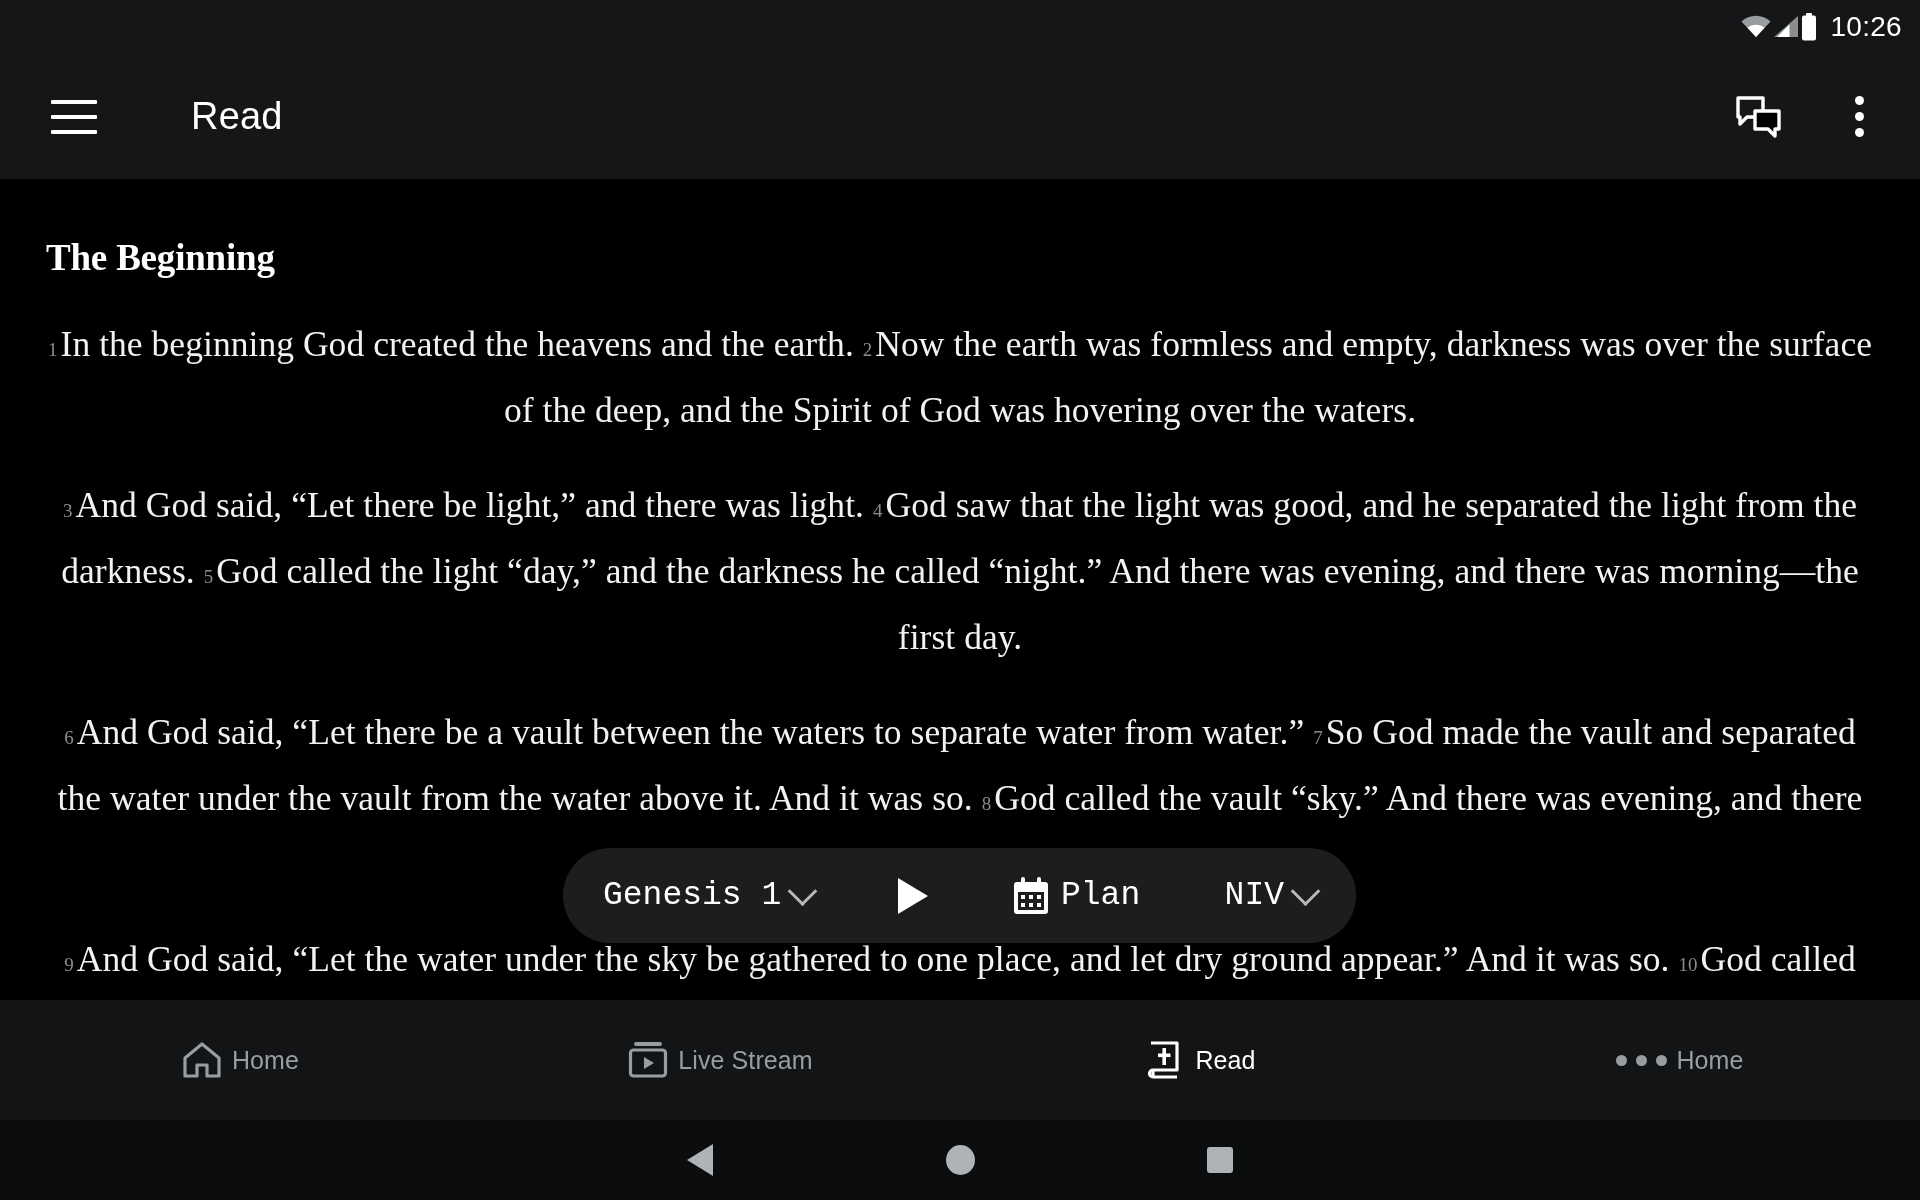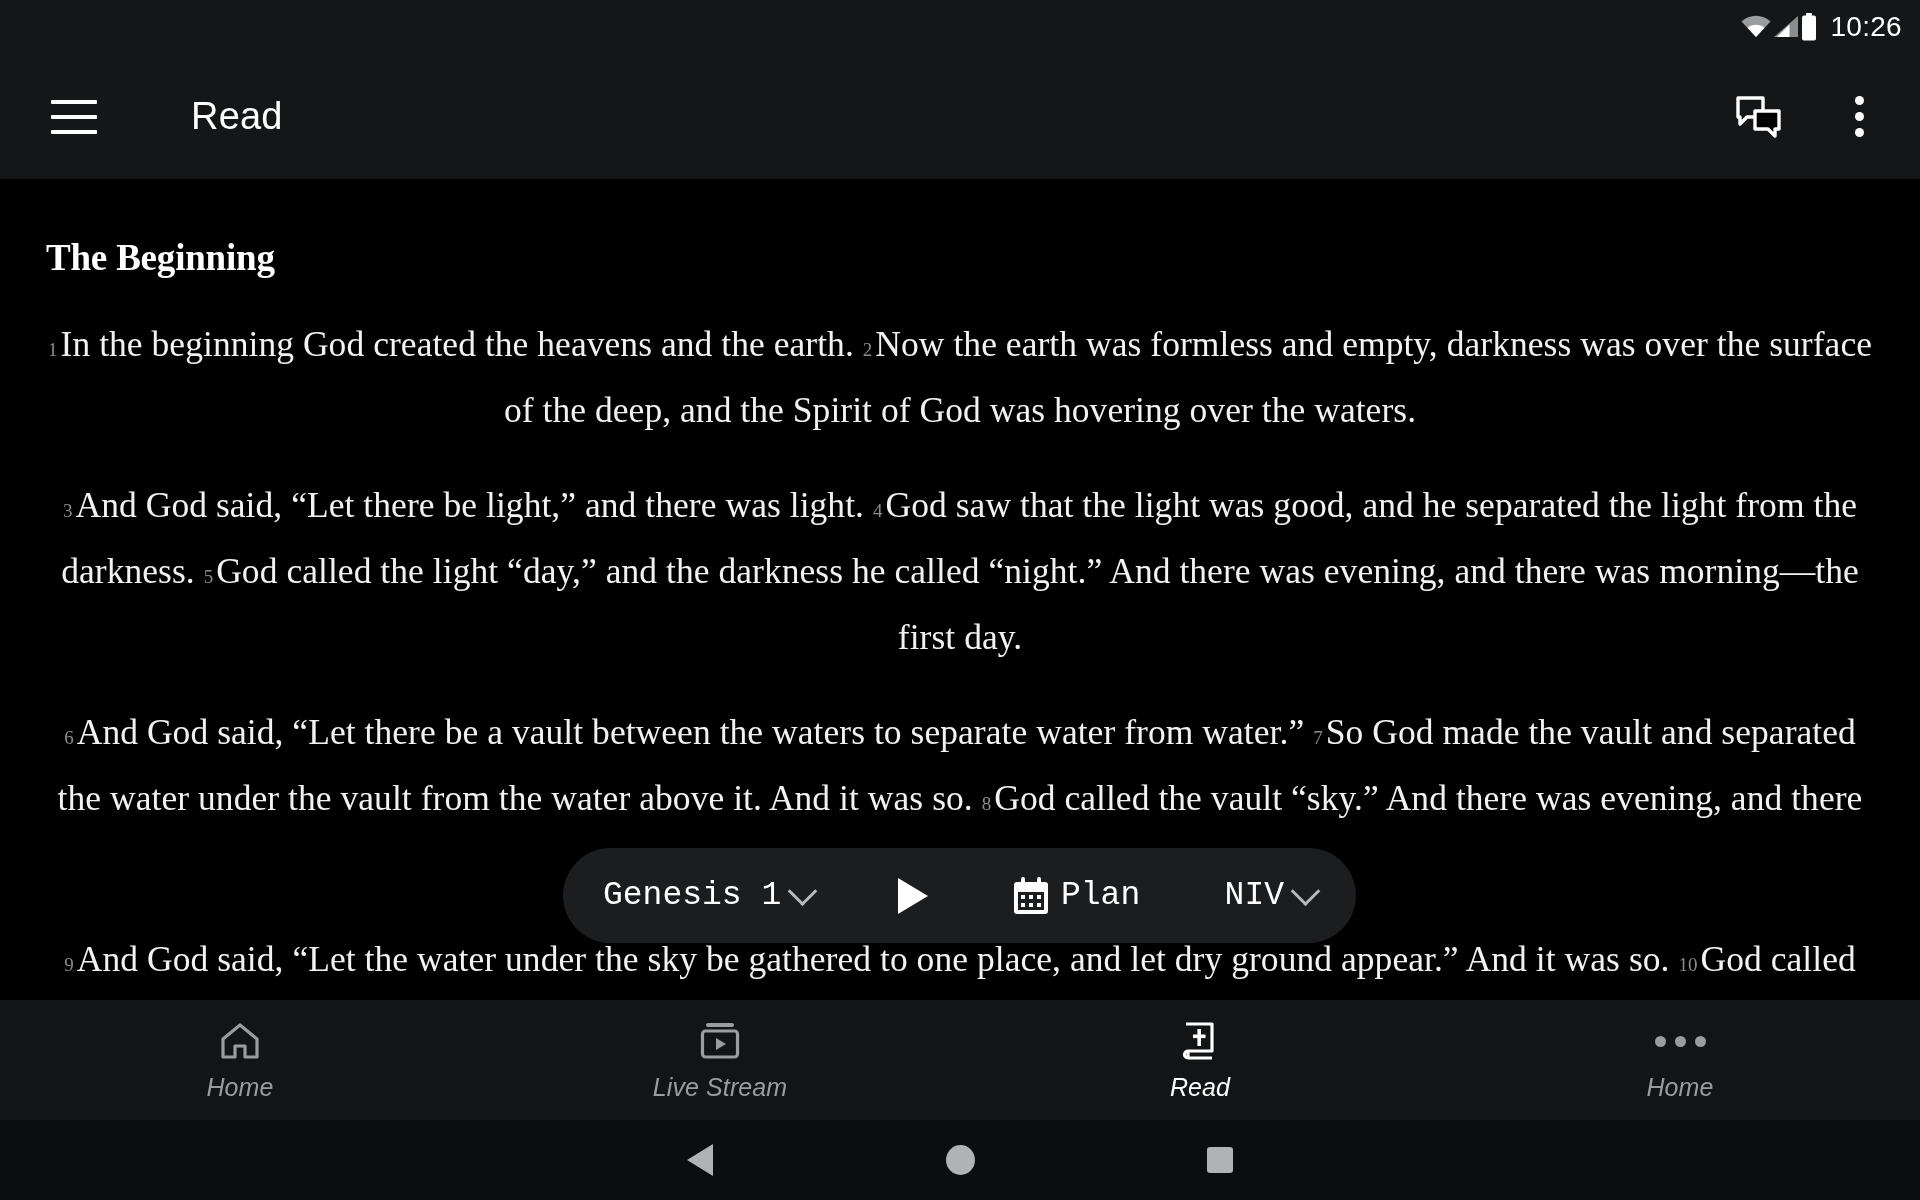--- a/index.html
+++ b/index.html
@@ -197,26 +197,25 @@
     left: 0; top: 1000px;
     width: 1920px;
     height: 120px;
     background: #121416;
     display: flex;
     align-items: center;
   }
   .nav-item {
     flex: 1;
     display: flex;
-    flex-direction: column;
+    flex-direction: row;
     align-items: center;
     justify-content: center;
     gap: 9px;
     cursor: pointer;
-    font-style: italic;
   }
   .nav-label {
     font-family: "Liberation Sans", sans-serif;
     font-size: 25px;
     color: #9a9da0;
     letter-spacing: 0.1px;
   }
   .nav-item.active .nav-label { color: #ffffff; }
   .nav-icon { height: 45px; display: flex; align-items: center; justify-content: center; }
   .dots-icon { display: flex; gap: 9px; align-items: center; height: 45px; }

